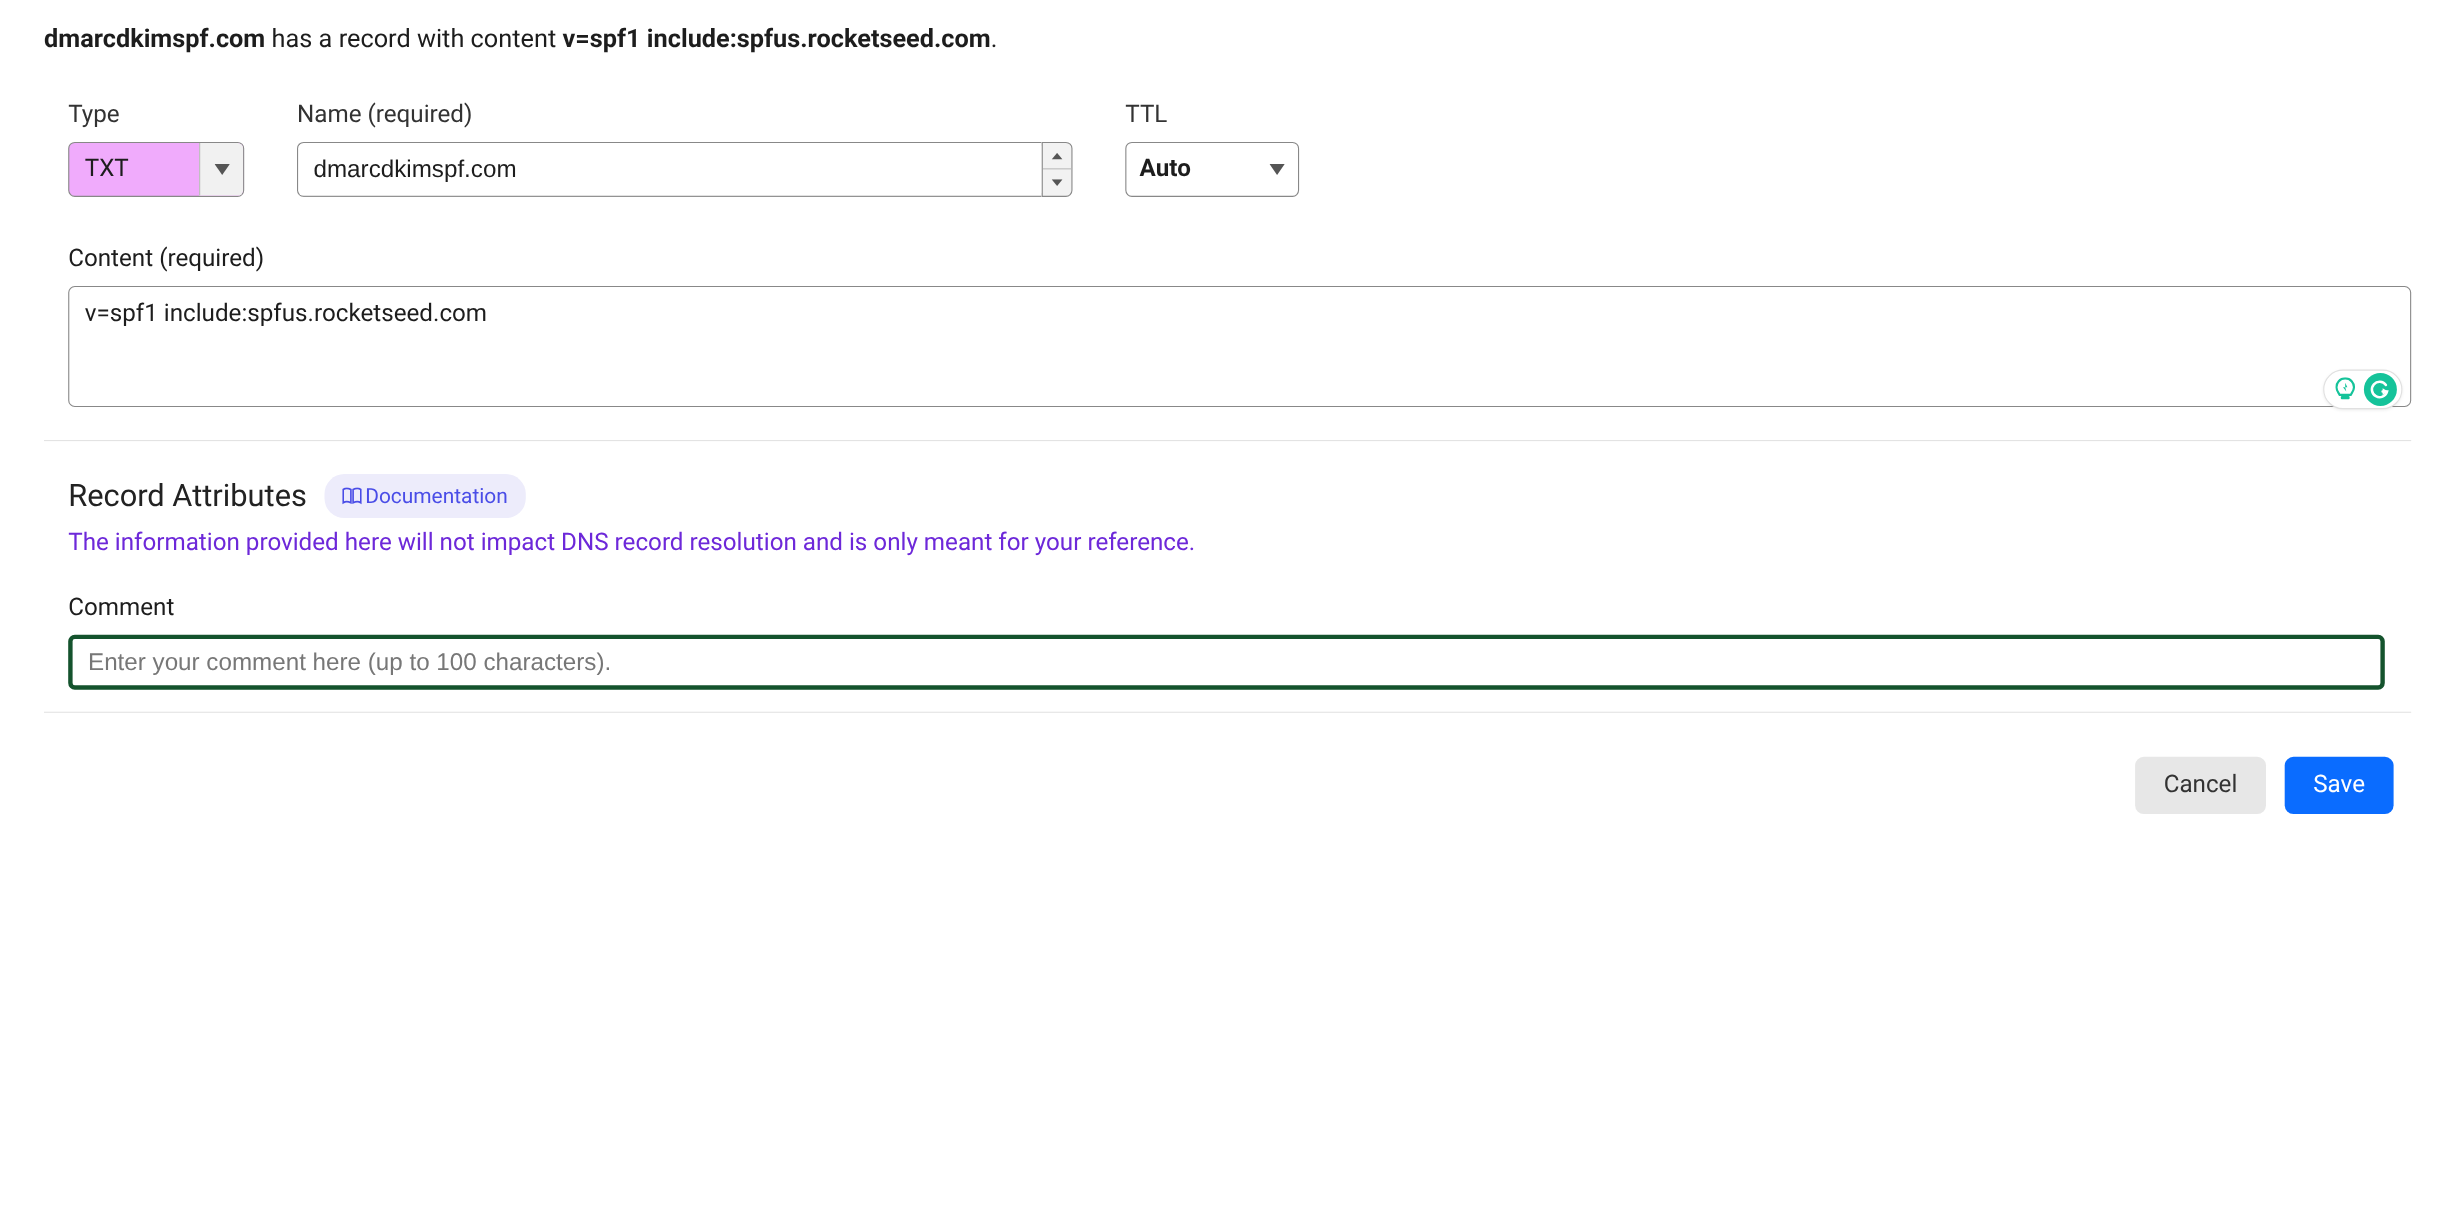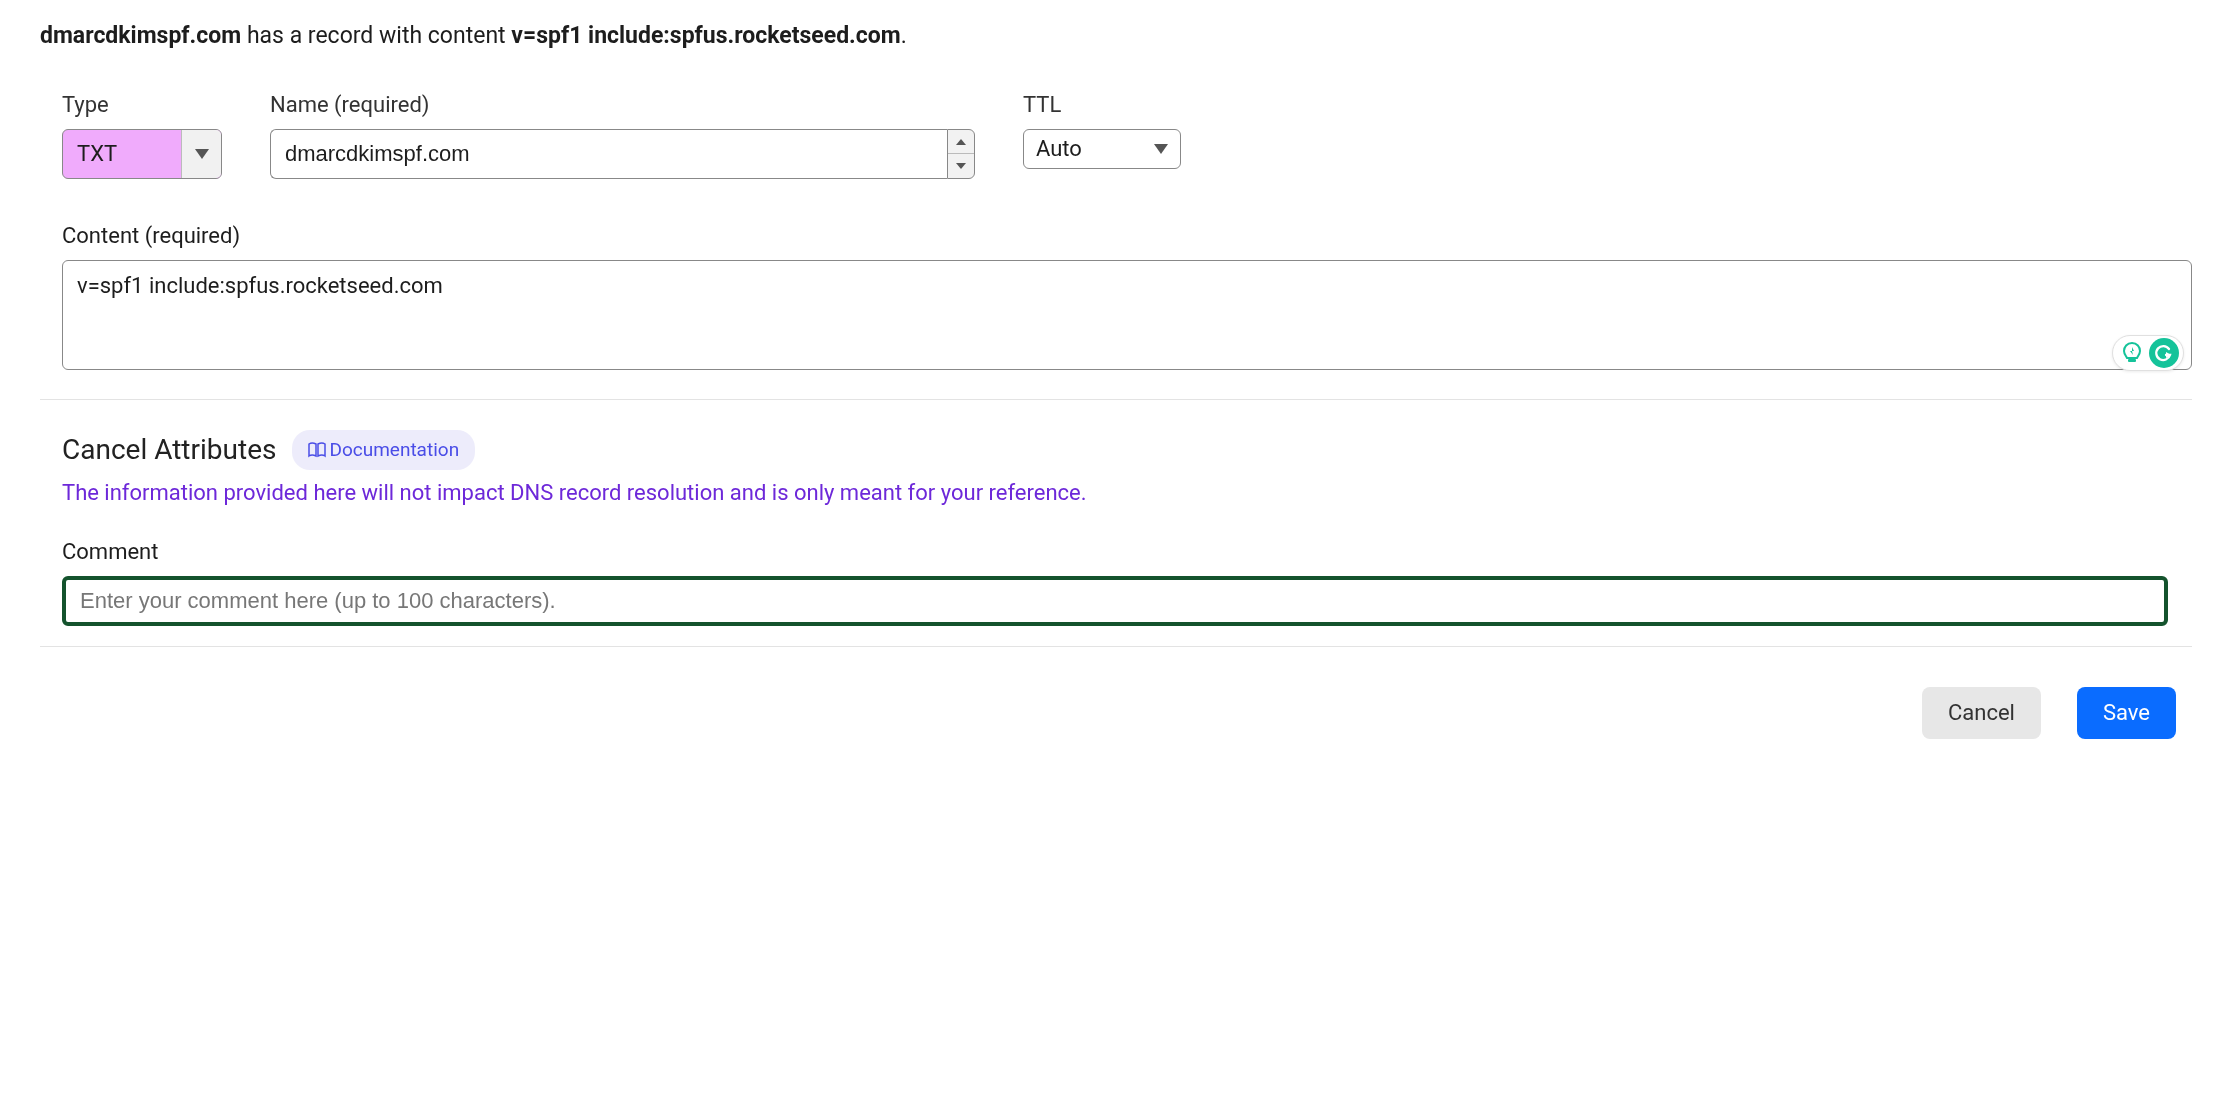--- a/index.html
+++ b/index.html
@@ -93,26 +93,27 @@
     display: flex;
     align-items: center;
     justify-content: center;
   }
   .spinner .sp:first-child { border-bottom: 1px solid #bbb; }
 
   .select-ttl {
     display: flex;
     align-items: center;
     width: 158px;
-    height: 40px;
+    height: 50px;
     border: 1px solid #888;
     border-radius: 6px;
     background: #fff;
     padding: 0 12px;
     justify-content: space-between;
+    font-weight: bold;
   }
   .select-ttl .value { font-size: 22px; }
 
   .content-group { padding-left: 22px; margin-bottom: 20px; }
   .content-label { font-size: 22px; margin-bottom: 8px; }
   .content-area-wrap { position: relative; }
   .content-area {
     width: 100%;
     height: 110px;
     border: 1px solid #888;
@@ -175,21 +176,21 @@
     padding: 0 14px;
     font-size: 22px;
     outline: none;
     color: #1d1d1d;
   }
   .comment-input::placeholder { color: #777; }
 
   .footer {
     display: flex;
     justify-content: flex-end;
-    gap: 36px;
+    gap: 17px;
     padding-right: 16px;
     margin-top: 40px;
   }
   .btn {
     height: 52px;
     padding: 0 26px;
     border-radius: 8px;
     font-size: 22px;
     border: none;
     cursor: pointer;
@@ -279,21 +280,21 @@
         </svg>
       </span>
     </div>
   </div>
 </div>
 
 <hr class="divider">
 
 <div class="attrs">
   <div class="attrs-header">
-    <div class="attrs-title">Cancel Attributes</div>
+    <div class="attrs-title">Record Attributes</div>
     <a class="doc-badge">
       <span>
         <svg width="18" height="16" viewBox="0 0 18 16">
           <path d="M1 2 Q4 0 8 2 L8 14 Q4 12 1 14 Z" fill="none" stroke="#4a4de7" stroke-width="1.5"></path>
           <path d="M17 2 Q14 0 10 2 L10 14 Q14 12 17 14 Z" fill="none" stroke="#4a4de7" stroke-width="1.5"></path>
         </svg>
       </span>
       <span>Documentation</span>
     </a>
   </div>

